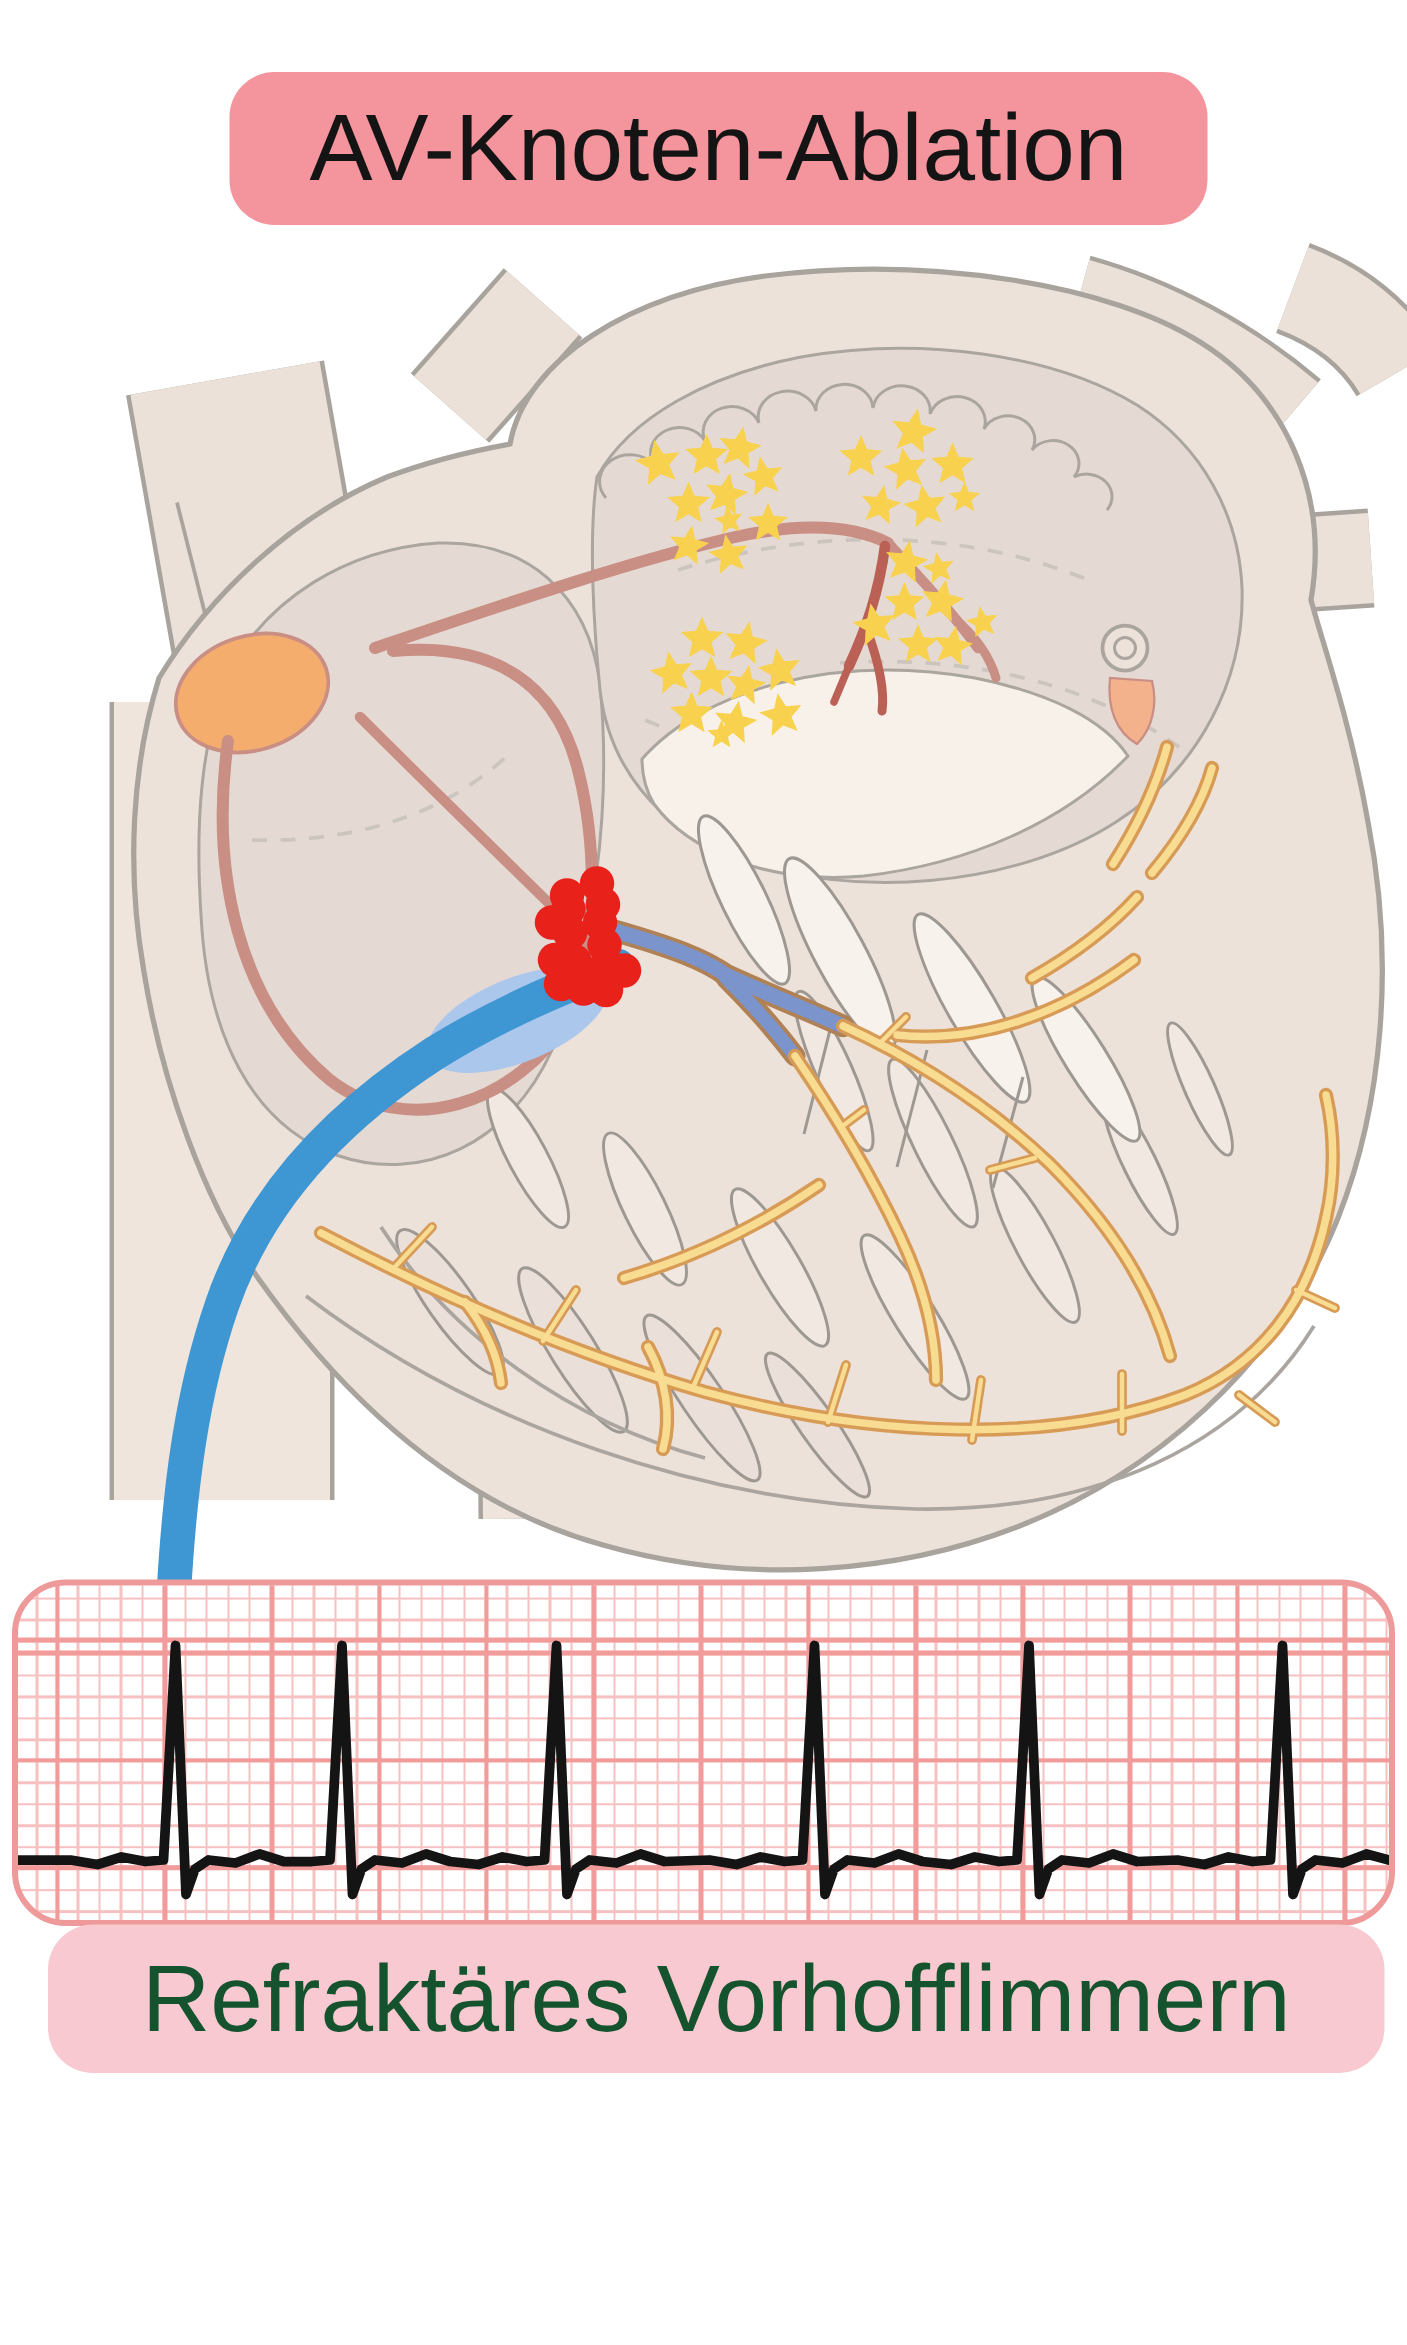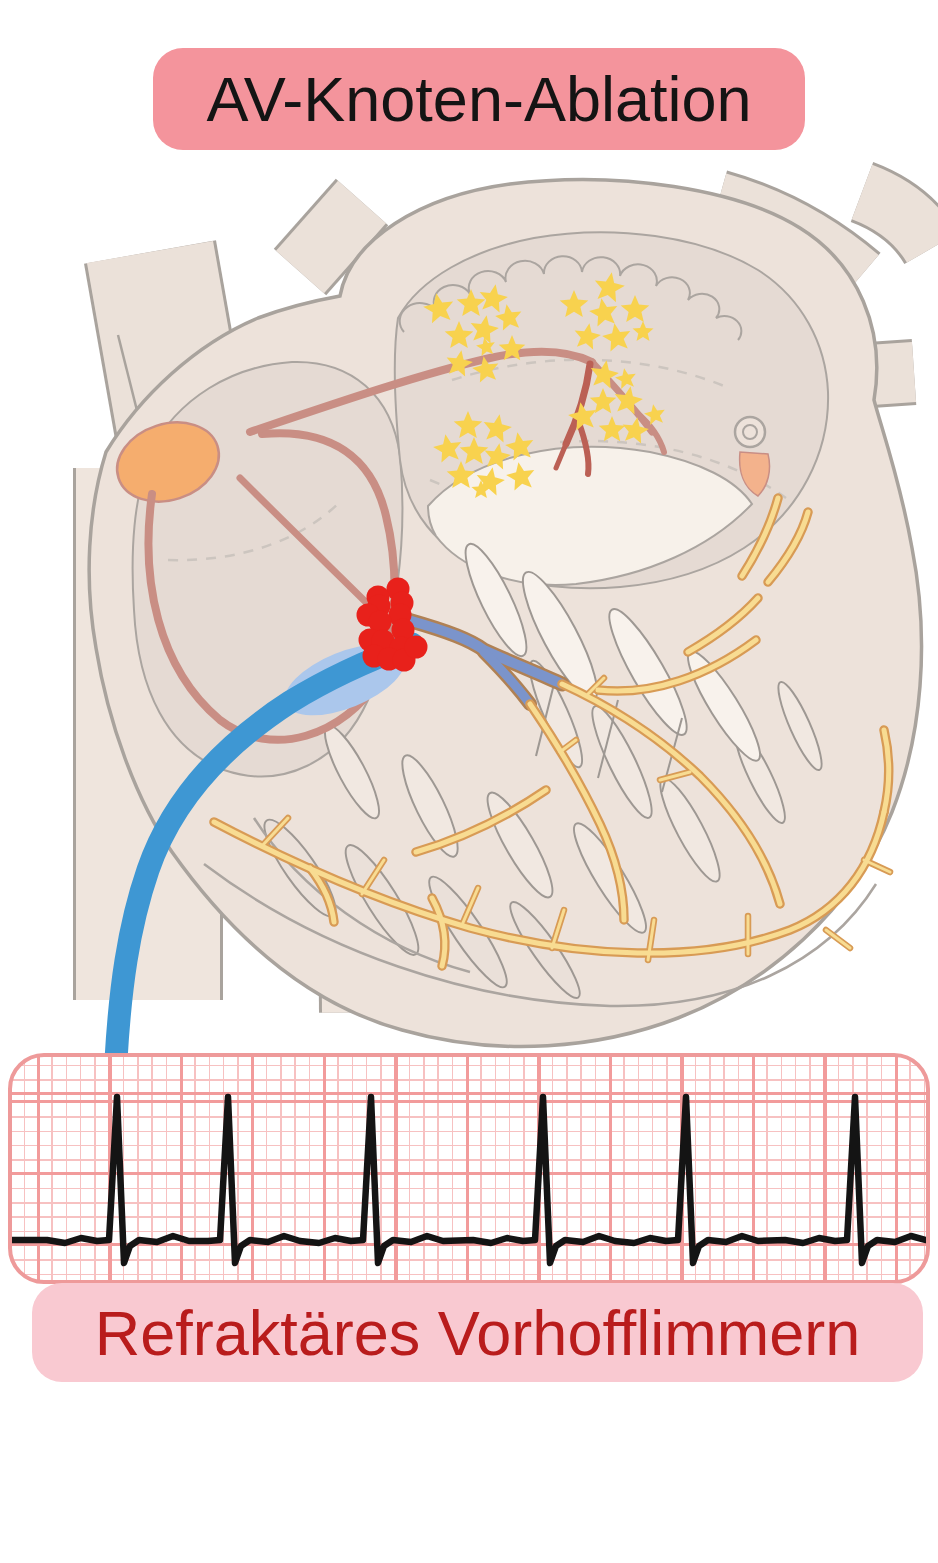--- a/index.html
+++ b/index.html
@@ -262,16 +262,16 @@
 
   <div id="ecg-strip" style="--gmaj: #F29B9B; --gmin: #F7C1C1; --gbig: 71.5px; --gsmall: 14.3px;">
     <svg viewBox="0 0 914 223" preserveAspectRatio="none">
       <path id="ecg-path" fill="none" stroke="#141414" stroke-width="6.5" stroke-linejoin="round" stroke-linecap="round" d="M 0 183 L 35 183 L 53 186 L 69 181 L 85 184 L 97 183 L 105 40 L 112 206 L 118 189 L 127 183 L 145 185 L 161 179 L 177 184 L 196 184 L 208 183 L 216 40 L 223 206 L 229 189 L 238 183 L 256 185 L 272 179 L 288 184 L 307 186 L 323 181 L 339 184 L 351 183 L 359 40 L 366 206 L 372 189 L 381 183 L 399 185 L 415 179 L 431 184 L 461 183 L 479 186 L 495 181 L 511 184 L 523 183 L 531 40 L 538 206 L 544 189 L 553 183 L 571 185 L 587 179 L 603 184 L 622 186 L 638 181 L 654 184 L 666 183 L 674 40 L 681 206 L 687 189 L 696 183 L 714 185 L 730 179 L 746 184 L 773 183 L 791 186 L 807 181 L 823 184 L 835 183 L 843 40 L 850 206 L 856 189 L 865 183 L 883 185 L 899 179 L 914 183"></path>
     </svg>
   </div>
 
   <div class="badge" id="title-badge" style="background: rgb(244, 148, 156); color: rgb(20, 20, 20);">
     <span>AV-Knoten-Ablation</span>
   </div>
-  <div class="badge" id="caption-badge" style="background: rgb(249, 201, 209); color: #b91c1c;">
+  <div class="badge" id="caption-badge" style="background: rgb(249, 201, 209); color: #14532d;">
     <span>Refraktäres Vorhofflimmern</span>
   </div>
 </div>
 
 </body></html>

